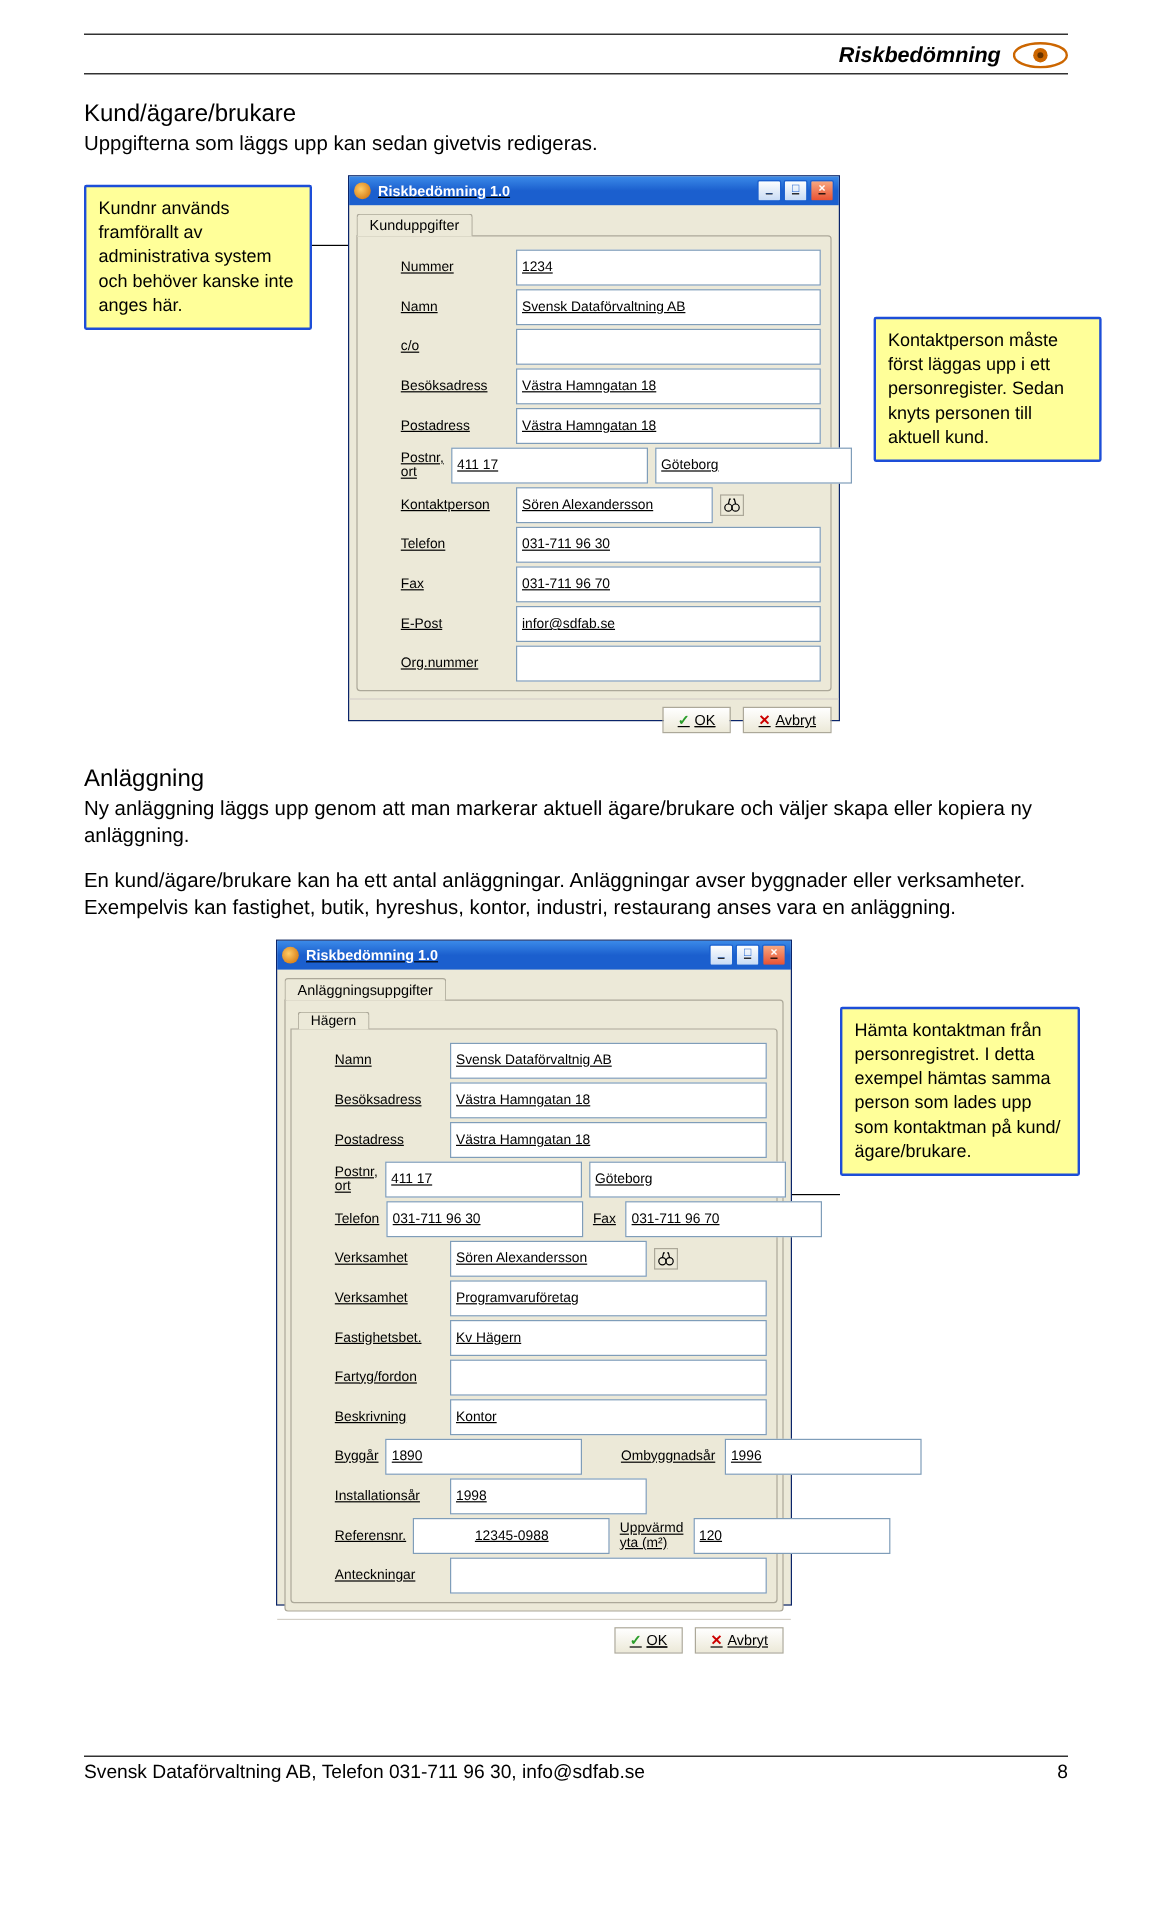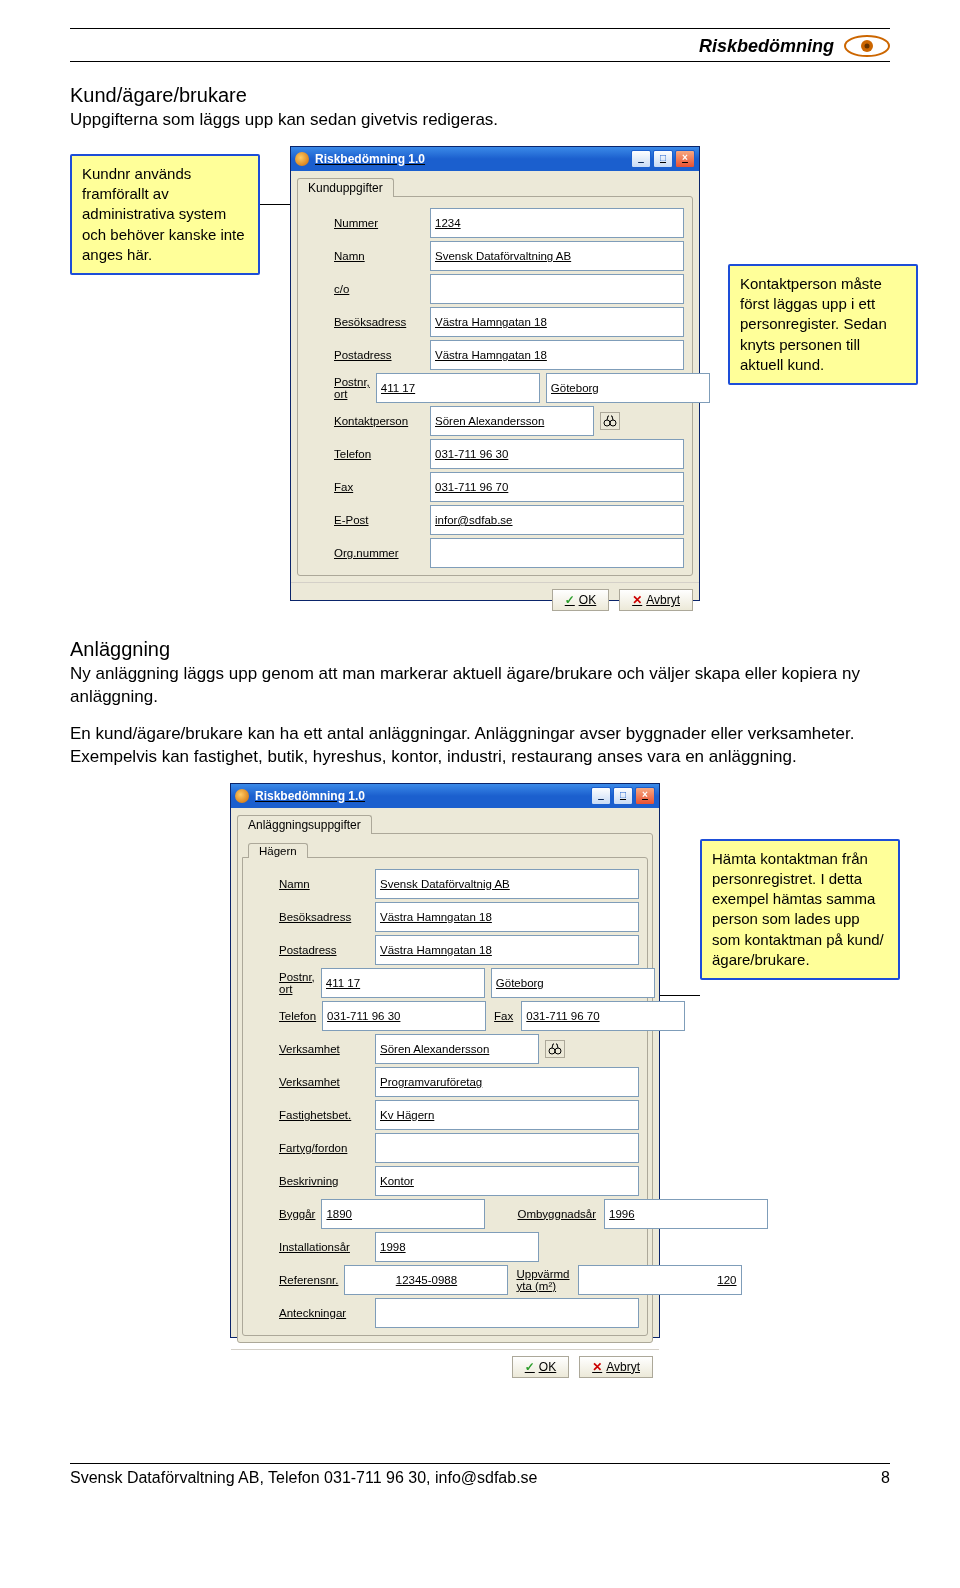--- a/index.html
+++ b/index.html
@@ -378,21 +378,21 @@
             <input class="finput mini" value="1996" style="">
           </div>
           <div class="frow">
             <span class="flabel">Installationsår</span>
             <input class="finput short" value="1998" style="">
           </div>
           <div class="frow">
             <span class="flabel">Referensnr.</span>
             <input class="finput" style="flex: 0 0 100px; text-align: center;" value="12345-0988">
             <span class="inlabel">Uppvärmd yta (m²)</span>
-            <input class="finput mini" style="text-align: right;" value="120">
+            <input class="finput mini" style="text-align: left;" value="120">
           </div>
           <div class="frow">
             <span class="flabel">Anteckningar</span>
             <input class="finput" value="" style="">
           </div>
         </div>
       </div>
       <div class="btnbar">
         <button class="wbtn">
             <span class="check">✓</span>

